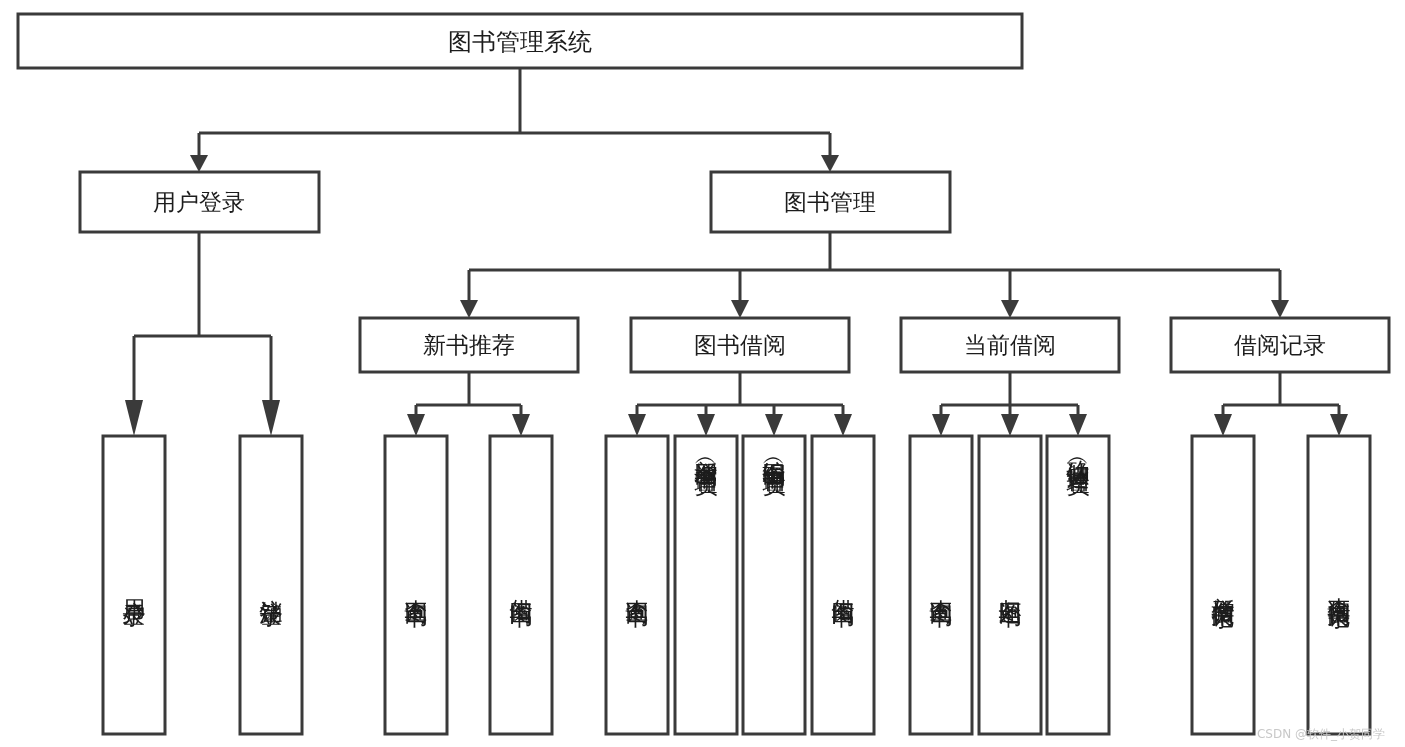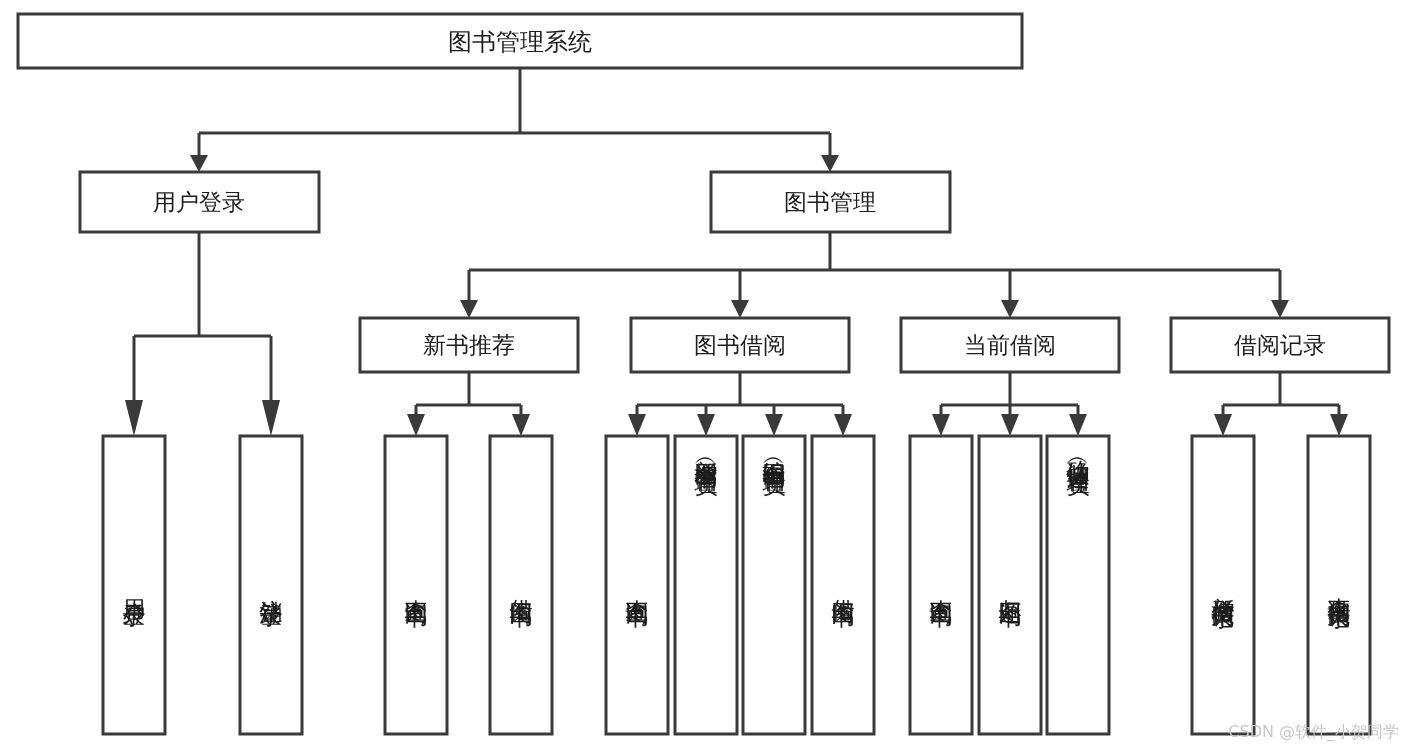--- a/index.html
+++ b/index.html
@@ -69,24 +69,24 @@
     text-orientation: upright;
     font-family: "DejaVu Sans", "Liberation Sans", sans-serif;
     font-size: 23px;
     line-height: 1.08;
     color: #1c1c1c;
     letter-spacing: 2px;
     white-space: nowrap;
   }
   #watermark {
     position: absolute;
-    right: 6px;
+    right: 20px;
     bottom: 4px;
     font-family: "DejaVu Sans", "Liberation Sans", sans-serif;
-    font-size: 16px;
+    font-size: 12px;
     color: #c8c8c8;
     white-space: nowrap;
     pointer-events: none;
   }
 </style>
 </head>
 <body>
 
 <div id="diagram-root">
 

